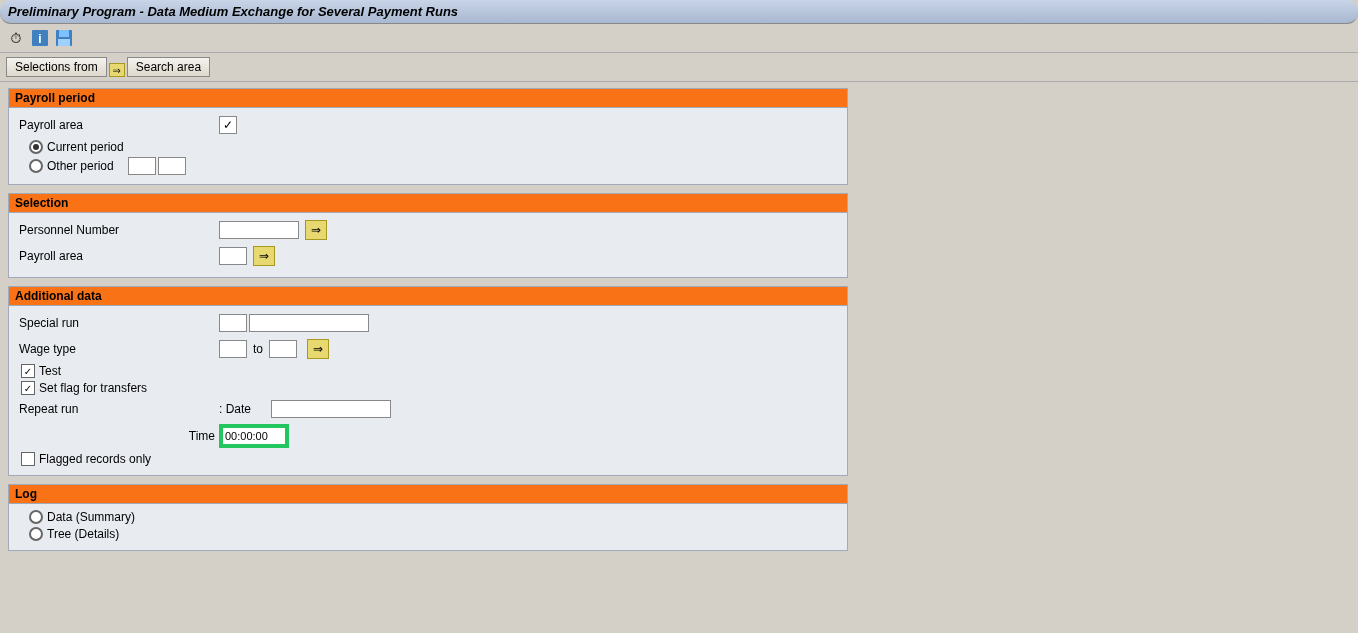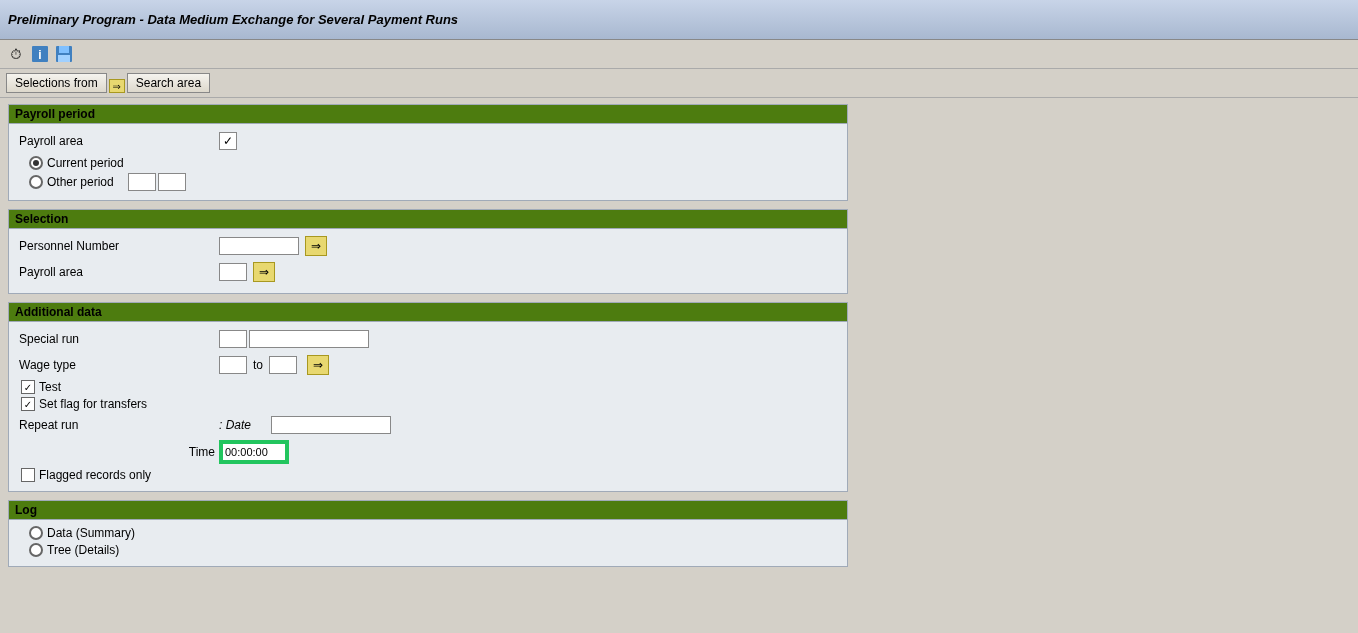--- a/index.html
+++ b/index.html
@@ -4,25 +4,26 @@
   <style>
     * { box-sizing: border-box; margin: 0; padding: 0; }
     body {
       font-family: Arial, sans-serif;
       font-size: 12px;
       background: #d4d0c8;
       color: #000;
     }
     .title-bar {
       background: linear-gradient(to bottom, #c8d4e8, #a8b8d0);
-      padding: 12px 8px;
+      padding: 4px 8px;
       font-weight: bold;
       font-style: italic;
       font-size: 13px;
       border-bottom: 1px solid #888;
+      border-radius: 11px;
     }
     .toolbar {
       background: #d4d0c8;
       padding: 4px 6px;
       display: flex;
       align-items: center;
       gap: 4px;
       border-bottom: 1px solid #aaa;
     }
     .toolbar-icon {
@@ -78,21 +79,21 @@
       padding: 6px 8px;
       background: #d4d0c8;
     }
     .section {
       border: 1px solid #a0aab8;
       background: #e8ecf0;
       margin-bottom: 8px;
       width: 840px;
     }
     .section-header {
-      background: #4d7c0f;
+      background: #f97316;
       padding: 2px 6px;
       font-weight: bold;
       font-size: 12px;
       border-bottom: 1px solid #a0aab8;
     }
     .section-body {
       padding: 6px 10px;
     }
     .form-row {
       display: flex;
@@ -295,21 +296,21 @@
         <span>Test</span>
       </div>
 
       <div class="checkbox-row">
         <div class="check-box">✓</div>
         <span>Set flag for transfers</span>
       </div>
 
       <div class="form-row">
         <span class="form-label">Repeat run</span>
-        <span style="margin-right:20px;font-style:italic;">: Date</span>
+        <span style="margin-right:20px;">: Date</span>
         <input type="text" class="sap-input sap-input-md" value="" style="">
       </div>
 
       <div class="form-row">
         <span class="form-label" style="text-align:right; padding-right:4px; width:200px;">Time</span>
         <div class="time-display">
           <span>00:00:00</span>
         </div>
       </div>
 

